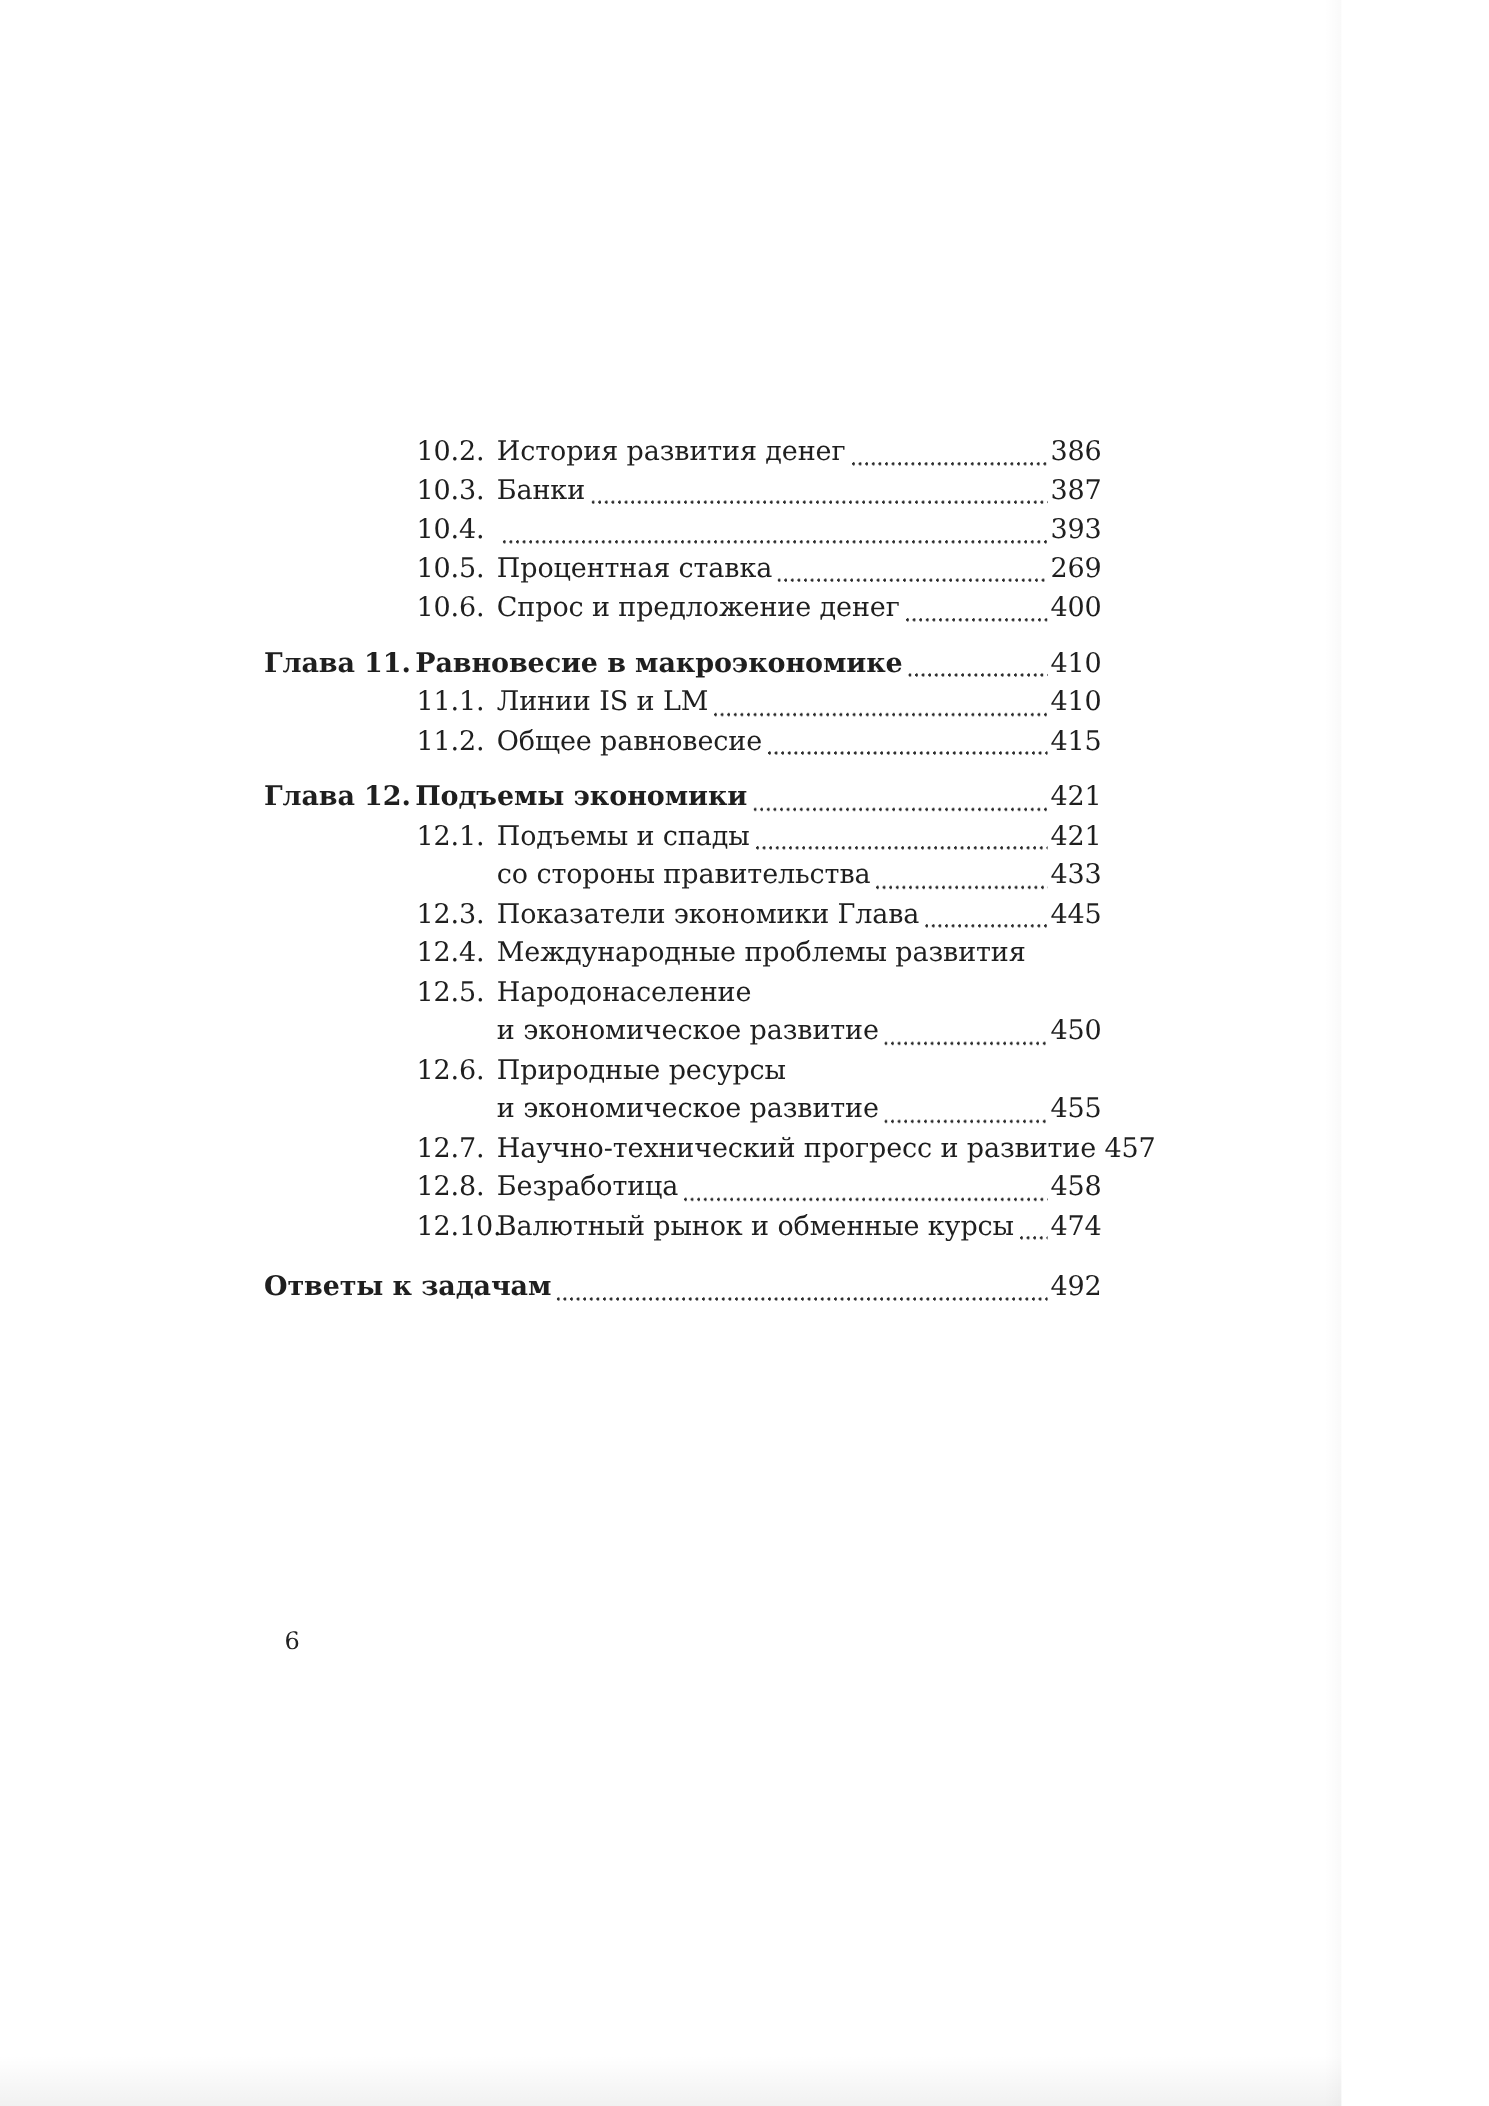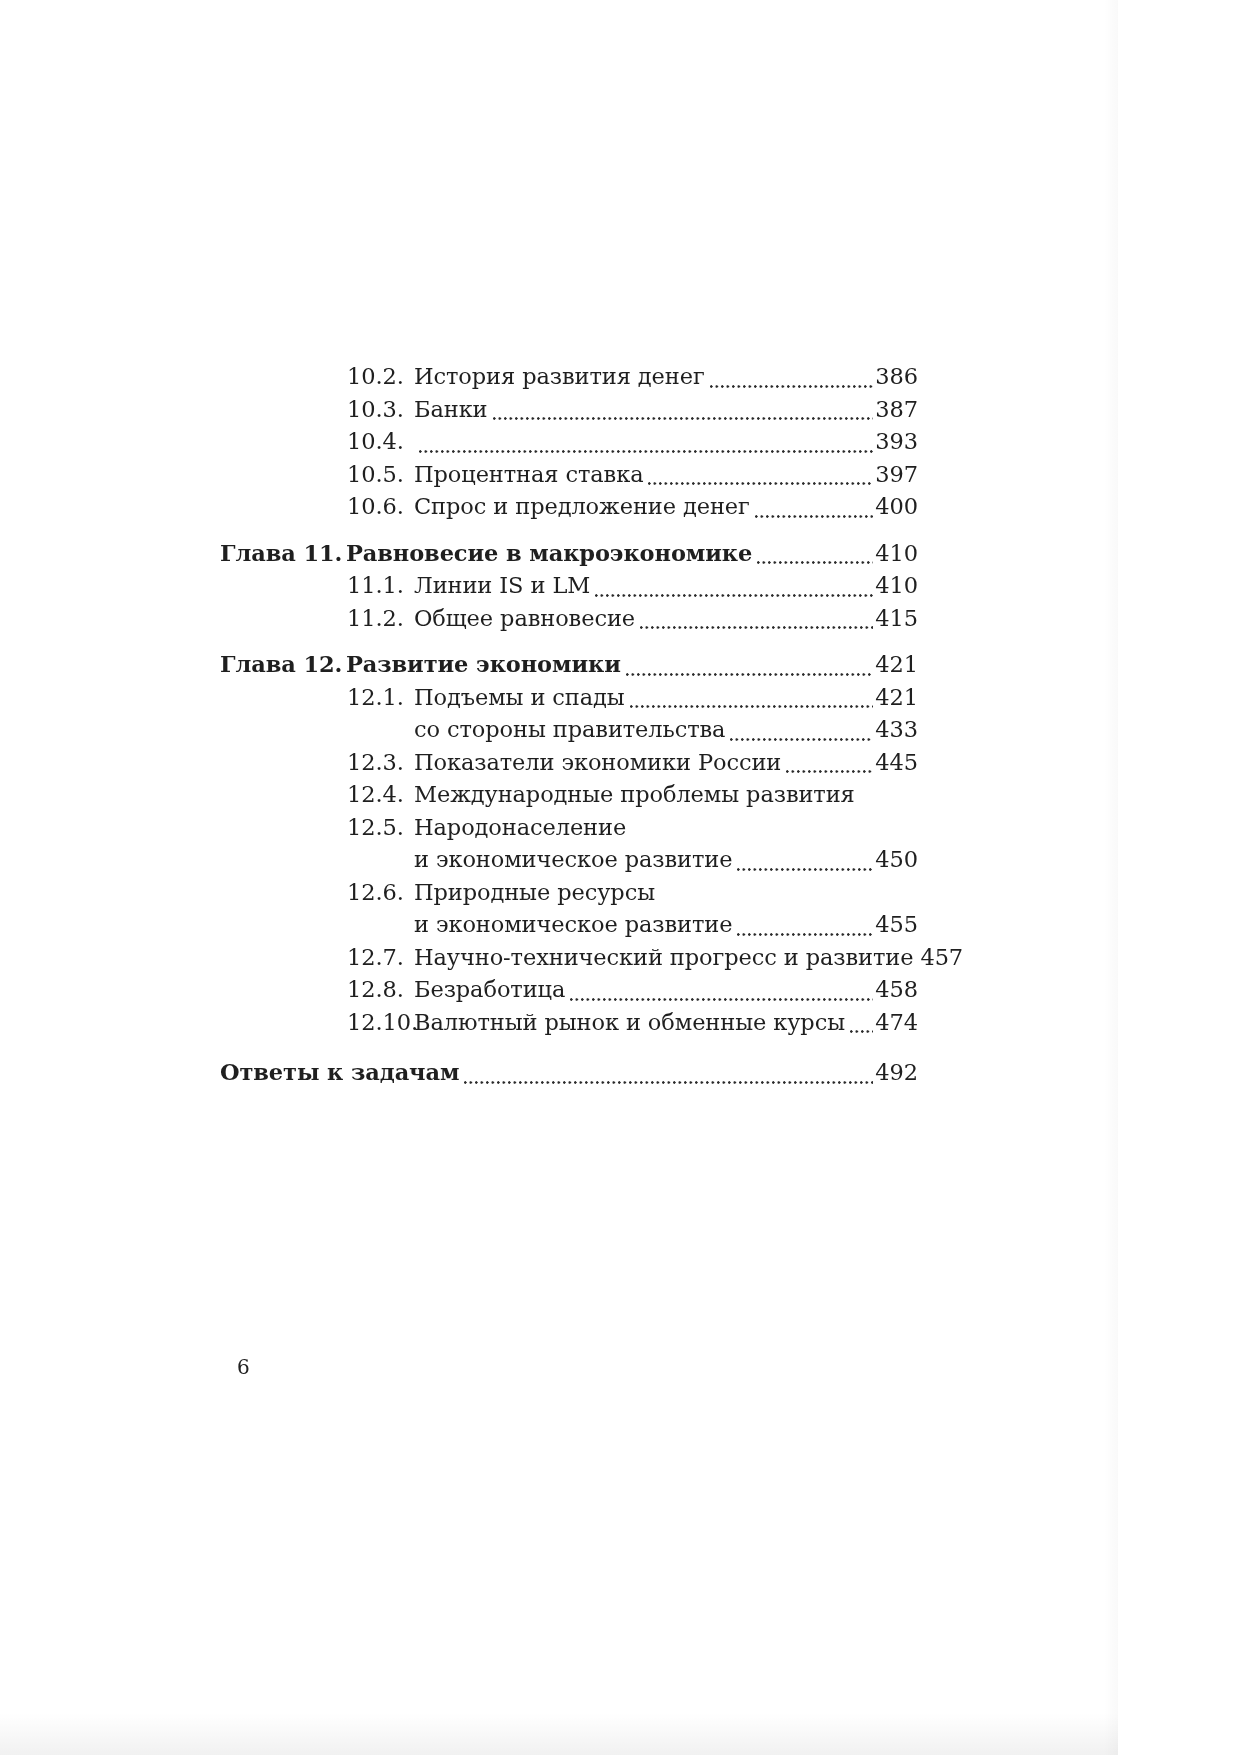--- a/index.html
+++ b/index.html
@@ -87,21 +87,21 @@
   </div>
       <div class="toc-row row-sub">
     <span class="num">10.4.</span>
     <span class="leader"></span>
     <span class="pagenum">393</span>
   </div>
       <div class="toc-row row-sub">
     <span class="num">10.5.</span>
     <span class="line-text">Процентная ставка</span>
     <span class="leader"></span>
-    <span class="pagenum">397</span>
+    <span class="pagenum">269</span>
   </div>
       <div class="toc-row row-sub">
     <span class="num">10.6.</span>
     <span class="line-text">Спрос и предложение денег</span>
     <span class="leader"></span>
     <span class="pagenum">400</span>
   </div>
       <div class="toc-row row-chapter">
     <span class="num">Глава 11.</span>
     <span class="line-text">Равновесие в макроэкономике</span>
@@ -115,39 +115,39 @@
     <span class="pagenum">410</span>
   </div>
       <div class="toc-row row-sub">
     <span class="num">11.2.</span>
     <span class="line-text">Общее равновесие</span>
     <span class="leader"></span>
     <span class="pagenum">415</span>
   </div>
       <div class="toc-row row-chapter">
     <span class="num">Глава 12.</span>
-    <span class="line-text">Развитие экономики</span>
+    <span class="line-text">Подъемы экономики</span>
     <span class="leader"></span>
     <span class="pagenum">421</span>
   </div>
       <div class="toc-row row-sub">
     <span class="num">12.1.</span>
     <span class="line-text">Подъемы и спады</span>
     <span class="leader"></span>
     <span class="pagenum">421</span>
   </div>
       <div class="toc-row row-sub row-continuation row-sub-cont" style="margin-top: 0px;">
     <span class="num"></span>
     <span class="line-text">со стороны правительства</span>
     <span class="leader"></span>
     <span class="pagenum">433</span>
   </div>
       <div class="toc-row row-sub">
     <span class="num">12.3.</span>
-    <span class="line-text">Показатели экономики России</span>
+    <span class="line-text">Показатели экономики Глава</span>
     <span class="leader"></span>
     <span class="pagenum">445</span>
   </div>
       <div class="toc-row row-sub">
     <span class="num">12.4.</span>
     <span class="line-text">Международные проблемы развития</span>
 
   </div>
       <div class="toc-row row-sub">
     <span class="num">12.5.</span>

